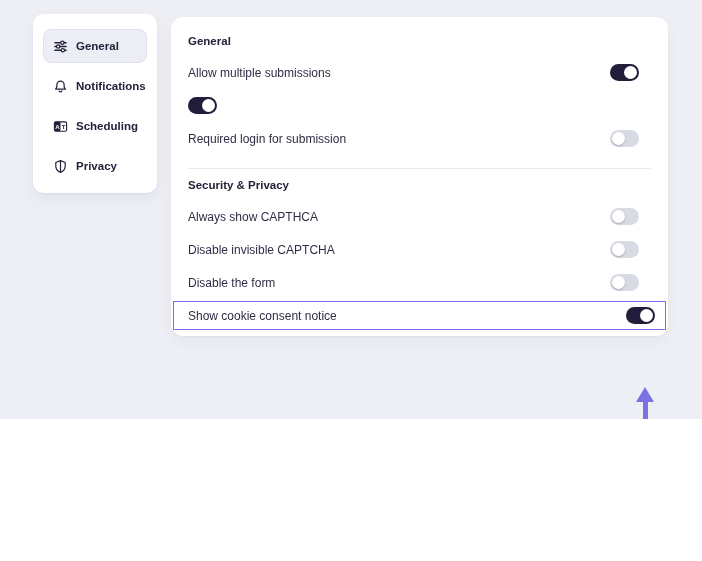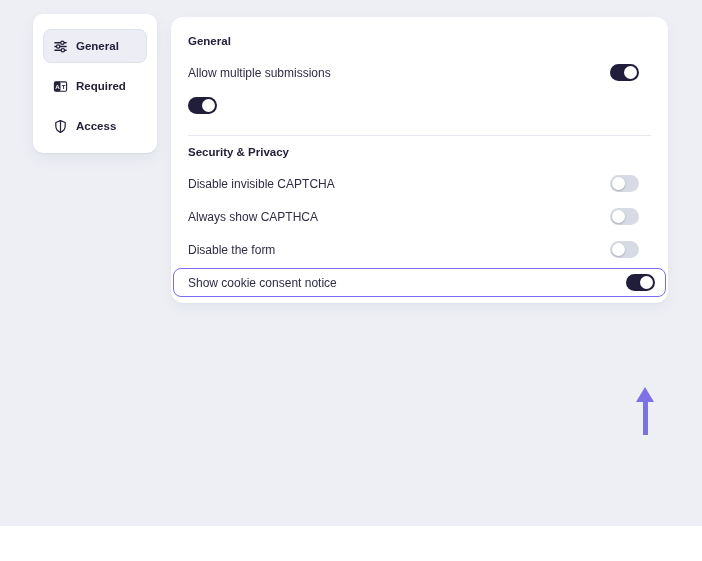--- a/index.html
+++ b/index.html
@@ -2,21 +2,21 @@
 <html style="--page-bg: #edeff5; --card-bg: #ffffff; --text-dark: #23223a; --text-label: #2e2d44; --accent: #7b6cf0; --arrow: #7c72e4; --toggle-on: #211e3c; --toggle-off: #d7dbe4; --divider: #e7e9f0; --active-bg: #ecedf5; --active-border: #dfe1ec;"><head>
 <meta charset="utf-8">
 <style>
   html,body{margin:0;padding:0;}
   body{
     font-family:"Liberation Sans","DejaVu Sans",sans-serif;
     -webkit-font-smoothing:antialiased;
   }
   .stage{
     position:relative;
-    width:702px;height:526px;
+    width:702px;height:419px;
     background:var(--page-bg,#edeff5);
     overflow:hidden;
   }
   
   .sidebar{
     position:absolute;left:33px;top:14px;
     width:104px;               
     background:var(--card-bg,#fff);
     border-radius:10px;
     padding:15px 10px 10px;
@@ -61,21 +61,21 @@
   .row-label{flex:1;padding-right:10px;}
   .divider{
     height:1px;background:var(--divider,#e7e9f0);
     margin:13px 17px 0;
   }
   .row.highlight{
     margin:2px 2px 0;
     height:29px;
     padding:0 10px 0 14px;
     border:1.5px solid var(--accent,#7b6cf0);
-    border-radius:8px;
+    border-radius:0;
     box-sizing:border-box;
   }
   
   .toggle{
     flex:none;position:relative;
     width:29px;height:17px;border-radius:9px;
     background:var(--toggle-off,#d7dbe4);
     cursor:pointer;
   }
   .toggle .knob{
@@ -116,42 +116,51 @@
             <circle cx="10" cy="4" r="1.8" fill="#fff"></circle>
           <line x1="2" y1="8" x2="14" y2="8"></line>
             <circle cx="5.5" cy="8" r="1.8" fill="#fff"></circle>
           <line x1="2" y1="12" x2="14" y2="12"></line>
             <circle cx="10.5" cy="12" r="1.8" fill="#fff"></circle>
         </svg>
       </span>
       <span>General</span>
     </div>
 
+    <div class="sidebar-item">
+      <span class="icon">
+        <svg viewBox="0 0 16 16" fill="none" stroke="#23223a" stroke-width="1.3" stroke-linejoin="round" stroke-linecap="round">
+          <path d="M8 2.2a3.9 3.9 0 0 0-3.9 3.9v2.6L2.8 10.8h10.4L11.9 8.7V6.1A3.9 3.9 0 0 0 8 2.2z"></path>
+          <path d="M6.6 12.8a1.5 1.5 0 0 0 2.8 0"></path>
+        </svg>
+      </span>
+      <span>Notifications</span>
+    </div>
 
     <div class="sidebar-item">
       <span class="icon">
         <svg viewBox="0 0 16 16">
           <rect x="1.5" y="3" width="13" height="10" rx="1.5" fill="none" stroke="#23223a" stroke-width="1.2"></rect>
           <rect x="1.5" y="3" width="6.5" height="10" rx="1.5" fill="#23223a"></rect>
           <text x="4.7" y="10.5" font-size="6.5" font-weight="bold" fill="#fff" text-anchor="middle" font-family="Liberation Sans,sans-serif">A</text>
           <text x="11.2" y="10.5" font-size="6.5" font-weight="bold" fill="#23223a" text-anchor="middle" font-family="Liberation Sans,sans-serif">T</text>
         </svg>
       </span>
-      <span>Required</span>
+      <span>Scheduling</span>
     </div>
 
 
     <div class="sidebar-item">
       <span class="icon">
         <svg viewBox="0 0 16 16" fill="none" stroke="#23223a" stroke-width="1.3" stroke-linejoin="round">
           <path d="M8 1.8l5 1.9v4.1c0 3-2 5.2-5 6.4-3-1.2-5-3.4-5-6.4V3.7z"></path>
           <line x1="8" y1="1.8" x2="8" y2="14.2"></line>
         </svg>
       </span>
-      <span>Access</span>
+      <span>Privacy</span>
     </div>
 
   </nav>
 
   <main class="panel">
 
     <div class="section">
       <div class="section-title">General</div>
 
       <div class="row">
@@ -161,36 +170,42 @@
           </span>
       </div>
 
 
       <div class="row">
         <span class="toggle on">
             <span class="knob"></span>
           </span>
       </div>
 
+      <div class="row">
+        <span class="row-label">Required login for submission</span>
+        <span class="toggle">
+            <span class="knob"></span>
+          </span>
+      </div>
     </div>
 
     <div class="divider"></div>
 
     <div class="section">
       <div class="section-title">Security &amp; Privacy</div>
 
       <div class="row">
+        <span class="row-label">Always show CAPTHCA</span>
+        <span class="toggle">
+            <span class="knob"></span>
+          </span>
+      </div>
+
+      <div class="row">
         <span class="row-label">Disable invisible CAPTCHA</span>
-        <span class="toggle">
-            <span class="knob"></span>
-          </span>
-      </div>
-
-      <div class="row">
-        <span class="row-label">Always show CAPTHCA</span>
         <span class="toggle">
             <span class="knob"></span>
           </span>
       </div>
 
       <div class="row">
         <span class="row-label">Disable the form</span>
         <span class="toggle">
             <span class="knob"></span>
           </span>

